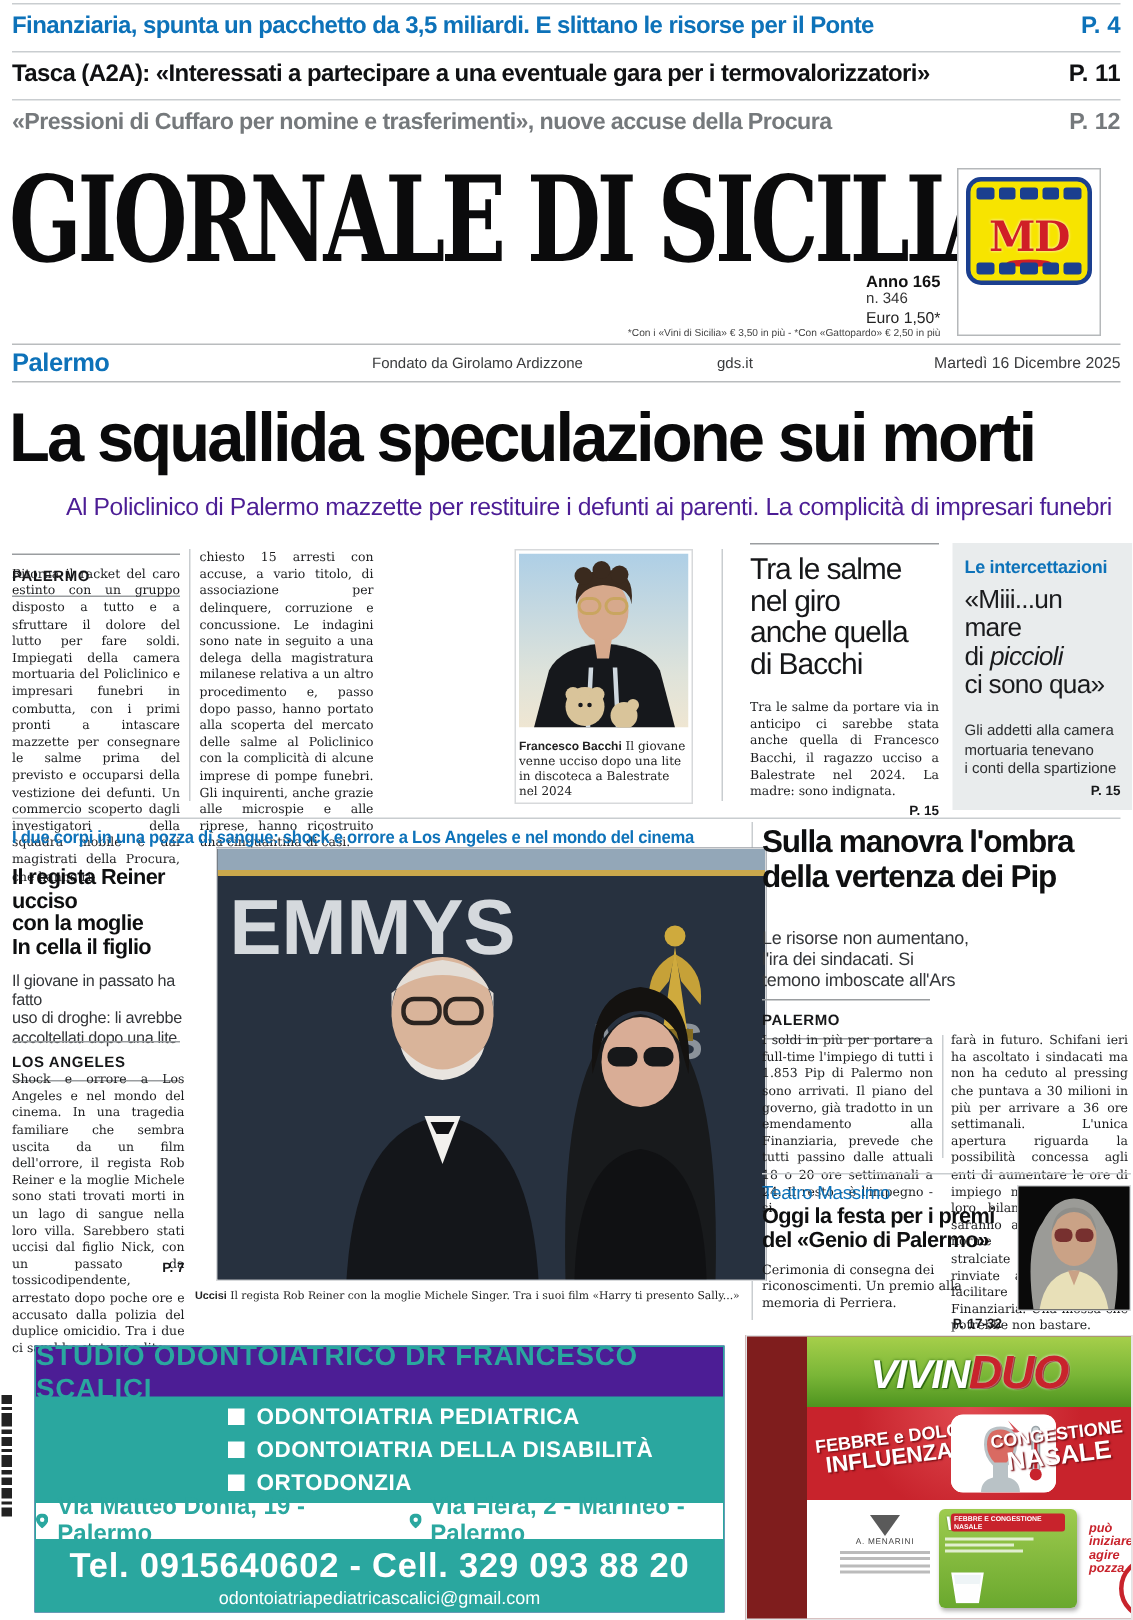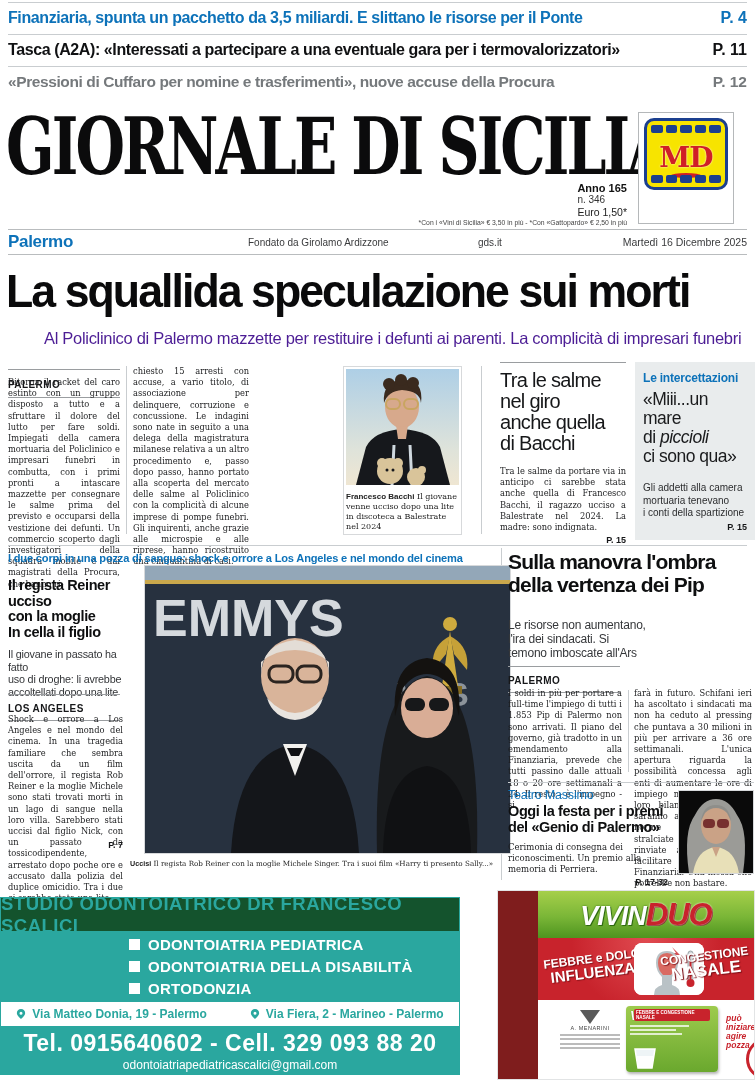--- a/index.html
+++ b/index.html
@@ -86,26 +86,26 @@
   .teatro { position:absolute; left:508px; top:788px; width:160px; }
   .teatro .lbl { color:#0d72b9; font-weight:normal; font-size:12.5px; letter-spacing:-0.2px; }
   .teatro .h { font-size:14.5px; font-weight:bold; letter-spacing:-0.4px; line-height:15.5px; color:#0e0f10; margin-top:2px; }
   .teatro .b { font-family:"DejaVu Serif", serif; font-size:8.5px; line-height:11px; color:#1c1d1f; margin-top:7px; }
   .teatro .p { text-align:right; margin-top:2px; }
   .teatro-photo { position:absolute; left:678px; top:790px; width:76px; height:84px; border:1px solid #d7d9db; overflow:hidden; background:#000; }
 
   
   .barcode { position:absolute; left:1px; top:930px; width:7px; height:130px; }
   .barcode span { display:block; width:100%; background:#222; margin-bottom:2px; }
-  .ad-dent { position:absolute; left:0; top:897px; width:460px; height:178px; border:1px solid #2aa79f; background:#14532d; display:flex; flex-direction:column; }
+  .ad-dent { position:absolute; left:23px; top:897px; width:460px; height:178px; border:1px solid #2aa79f; background:#4c1d95; display:flex; flex-direction:column; }
   .ad-dent .hd { height:33px; display:flex; align-items:center; justify-content:center; color:#2aa79f; font-weight:bold; font-size:18.5px; letter-spacing:0.5px; }
   .ad-dent .band1 { background:#2aa79f; flex:1; color:#fff; display:flex; flex-direction:column; justify-content:center; padding-left:128px; gap:5px; }
   .ad-dent .band1 .item { display:flex; align-items:center; gap:8px; font-weight:bold; font-size:15px; letter-spacing:0.3px; }
   .ad-dent .band1 .sq { width:11px; height:11px; background:#fff; flex:0 0 auto; }
-  .ad-dent .band2 { height:24px; background:#fff; display:flex; align-items:center; justify-content:center; gap:43px; color:#2aa79f; font-weight:bold; font-size:12px; }
+  .ad-dent .band2 { height:24px; background:#fff; display:flex; align-items:center; justify-content:center; gap:43px; color:#2aa79f; font-weight:bold; font-size:16px; }
   .ad-dent .band2 .loc { display:flex; align-items:center; gap:6px; }
   .ad-dent .band3 { height:48px; background:#2aa79f; color:#fff; text-align:center; padding-top:4px; }
   .ad-dent .band3 .tel { font-weight:bold; font-size:23px; letter-spacing:0.5px; }
   .ad-dent .band3 .mail { font-size:12px; margin-top:1px; }
   .pin { width:10px; height:10px; display:inline-block; }
 
   .ad-viv { position:absolute; left:497px; top:890px; width:258px; height:190px; background:#7f1d1d; overflow:hidden; border:1px solid #e2e4e5;padding-left:40px; }
   .viv-green { height:47px; background:linear-gradient(180deg,#a6cf4a 0%, #7ab637 55%, #4e941f 100%); position:relative; display:flex; align-items:center; justify-content:center; }
   .viv-logo { font-weight:bold; font-style:italic; font-size:27px; letter-spacing:-1px; white-space:nowrap; }
   .viv-logo .w { color:#fff; text-shadow:0 0 2px #2f6a12, 1px 1px 0 #2f6a12; }

